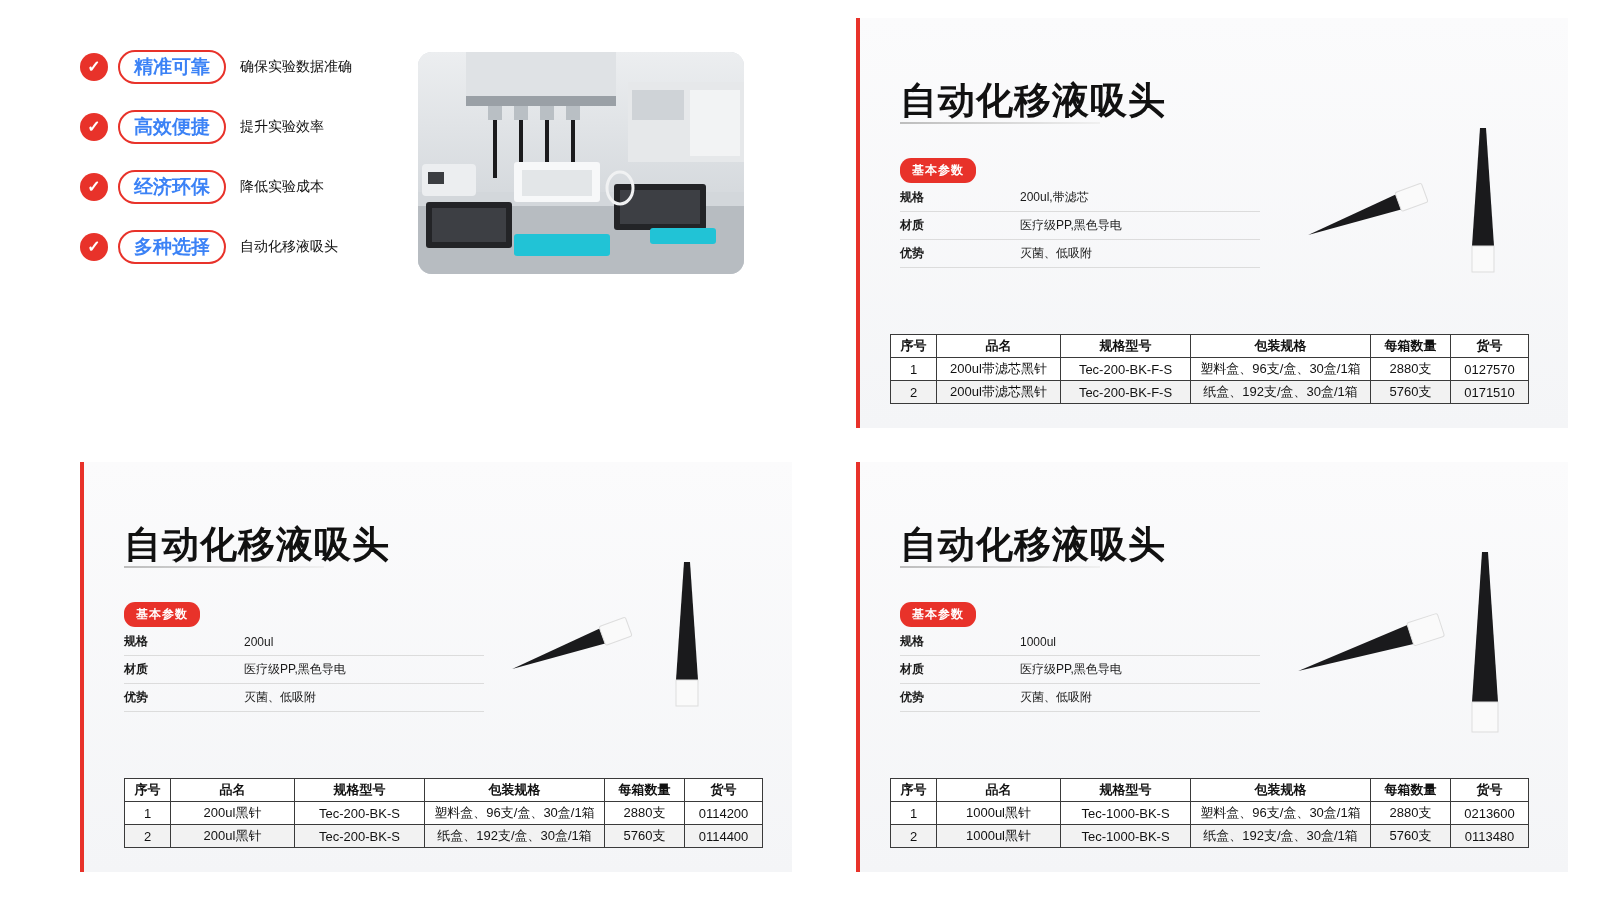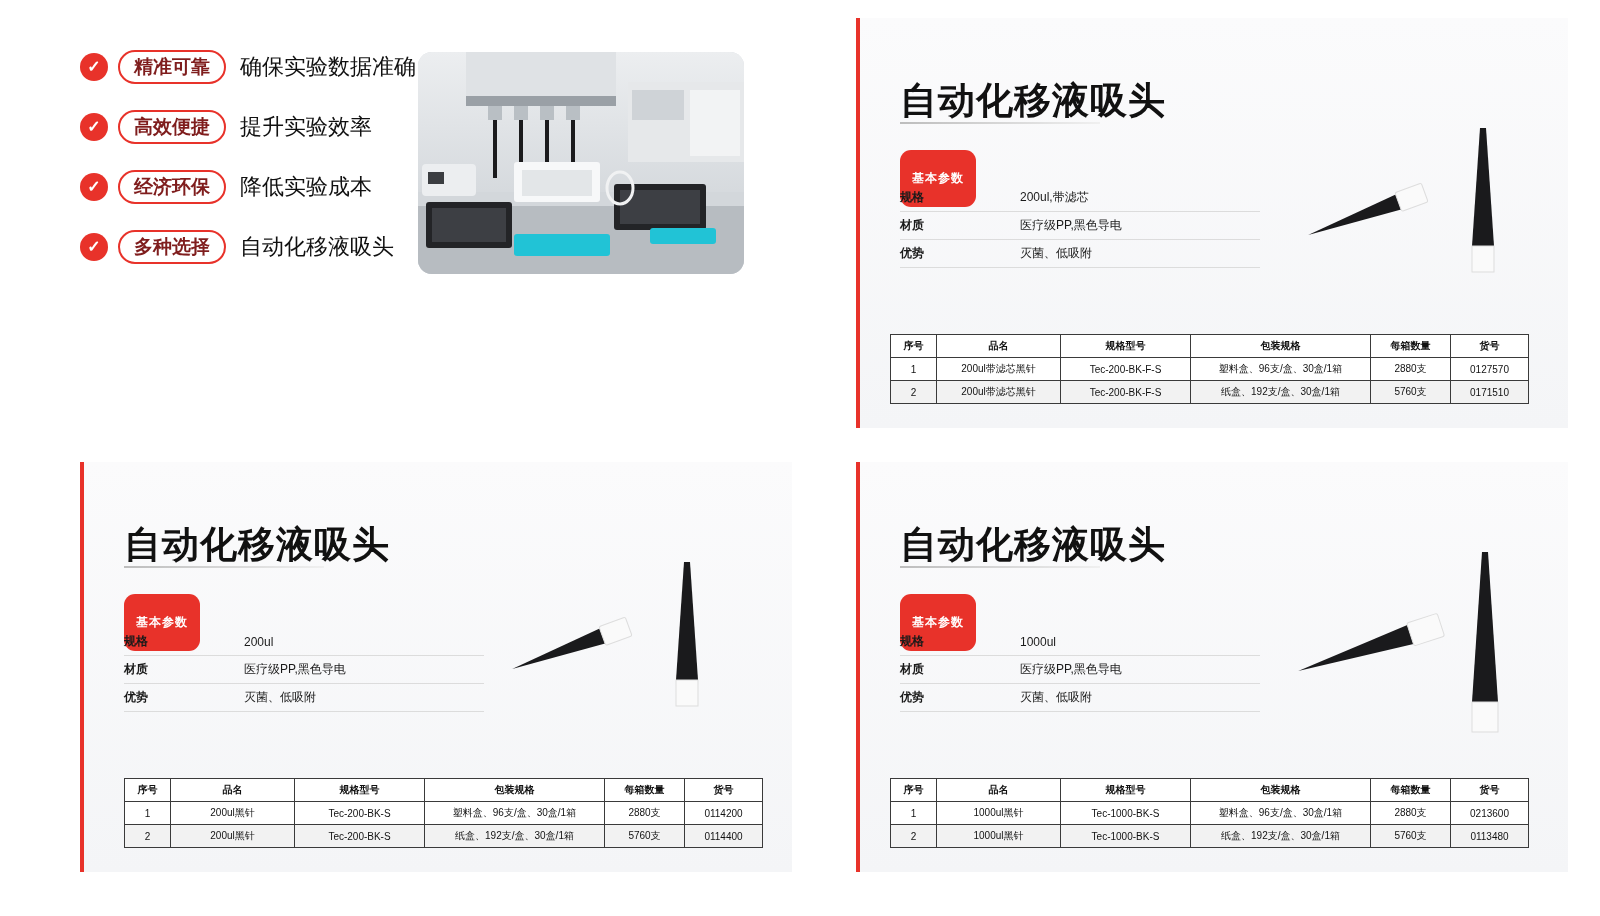--- a/index.html
+++ b/index.html
@@ -29,27 +29,27 @@
     flex: 0 0 28px;
     font-weight: bold;
   }
   .feature-pill {
     margin-left: 10px;
     border: 2px solid #e8322a;
     border-radius: 18px;
     padding: 4px 14px;
     font-size: 19px;
     font-weight: bold;
-    color: #7f1d1d;
+    color: #3b82f6;
     white-space: nowrap;
     line-height: 1.2;
   }
   .feature-desc {
     margin-left: 14px;
-    font-size: 22px;
+    font-size: 14px;
     color: #111;
     white-space: nowrap;
   }
 
   
   .photo {
     position: absolute; left: 418px; top: 52px;
     width: 326px; height: 222px;
     border-radius: 14px;
     overflow: hidden;
@@ -73,25 +73,25 @@
     font-size: 37px; font-weight: bold; color: #111;
     letter-spacing: 1px;
   }
   .title-rule {
     position: absolute; left: 40px; top: 104px;
     width: 200px; height: 2px;
     background: linear-gradient(90deg,#bdbdbd,#f0f0f0);
   }
 
   .param-tag {
-    position: absolute; left: 40px; top: 132px;
+    position: absolute; left: 40px; top: 140px;
     background: #e8322a; color: #fff;
     font-size: 12px; font-weight: bold;
     border-radius: 11px;
-    padding: 20px 12px;
+    padding: 4px 12px;
     letter-spacing: 1px;
   }
 
   .params {
     position: absolute; left: 40px; top: 166px;
     width: 360px;
   }
   .param-row {
     display: flex; align-items: center;
     height: 28px;
@@ -107,21 +107,21 @@
   .tip-img { position: absolute; }
   .c1 .tip-img { right: 36px; top: 110px; width: 230px; height: 200px; }
   .c2 .tip-img { right: 56px; top: 100px; width: 230px; height: 200px; }
   .c3 .tip-img { right: 36px; top: 90px;  width: 240px; height: 210px; }
   .tip-img svg { display: block; width: 100%; height: 100%; }
 
   
   table.spec {
     position: absolute;
     border-collapse: collapse;
-    font-size: 10px;
+    font-size: 13px;
     background: #fff;
   }
   table.spec.t1 { left: 890px; top: 334px; }
   table.spec.t2 { left: 124px; top: 778px; }
   table.spec.t3 { left: 890px; top: 778px; }
   table.spec th, table.spec td {
     border: 1px solid #3a3a3a;
     text-align: center;
     height: 23px;
     padding: 0 6px;

